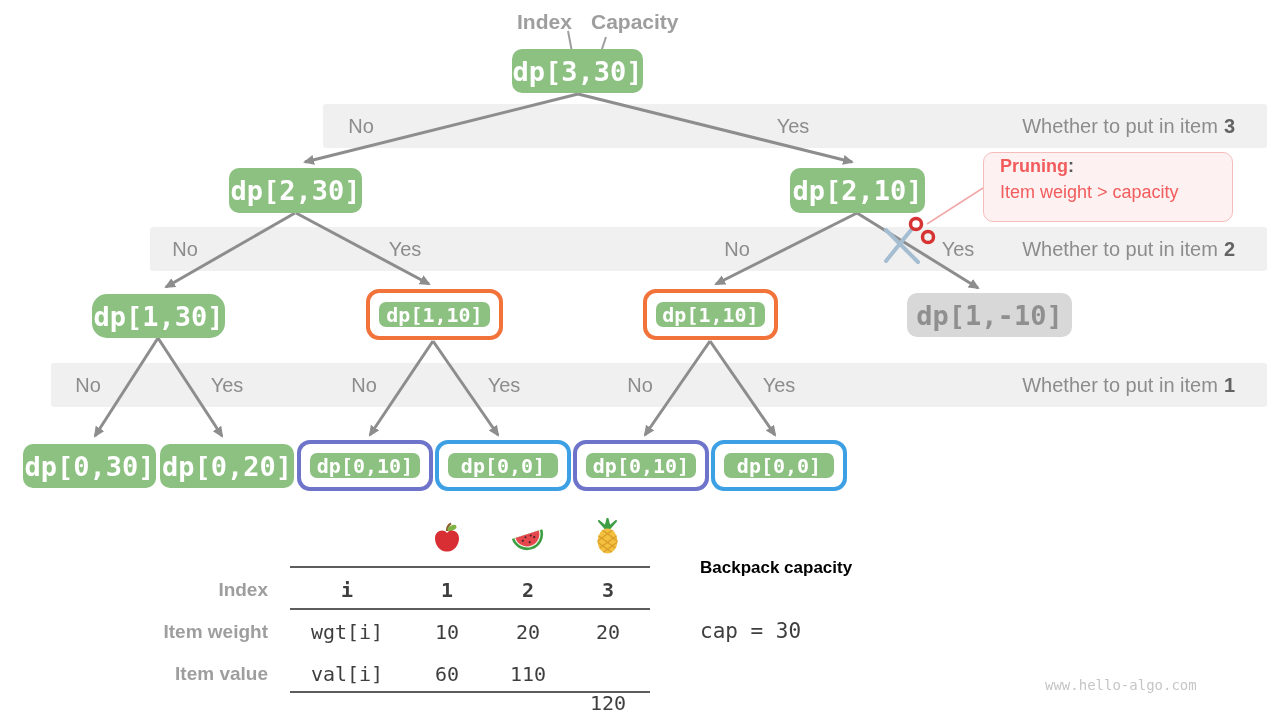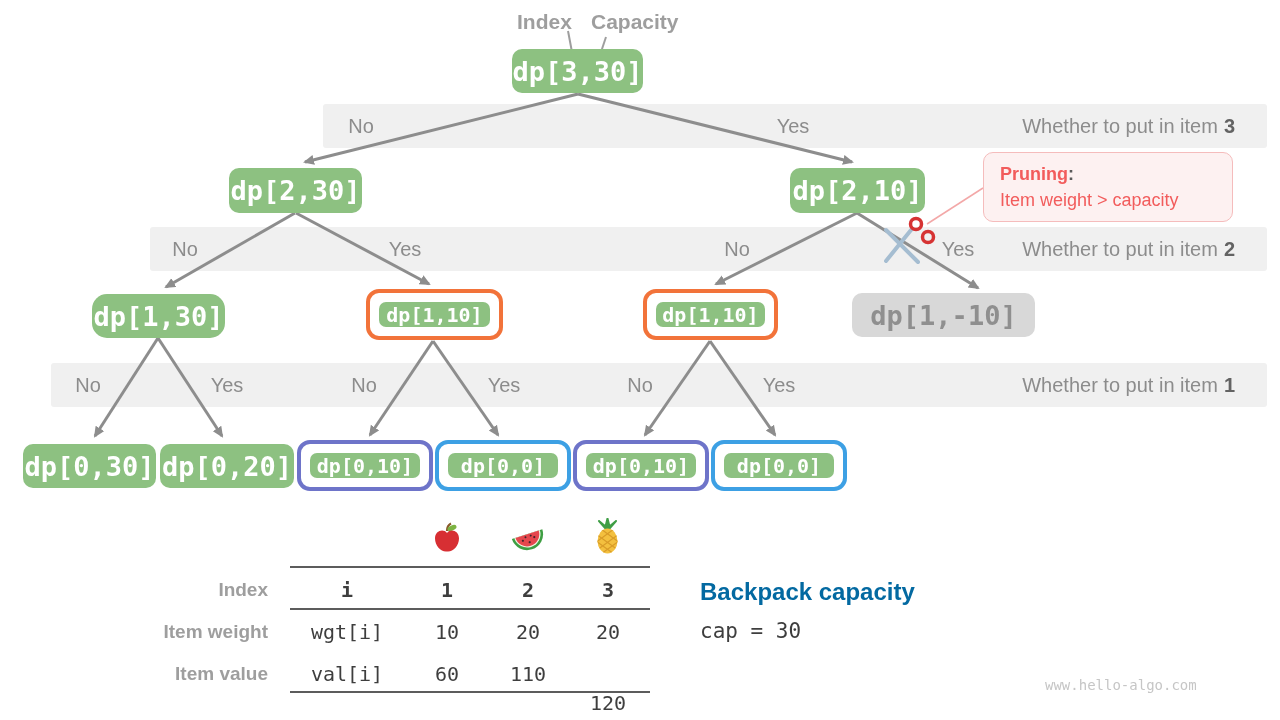--- a/index.html
+++ b/index.html
@@ -21,31 +21,31 @@
   .node.gray{background:#d8d8d8;color:#8f8f8f;}
   .ring{position:absolute;z-index:3;box-sizing:border-box;display:flex;background:#ffffff;
         border:4px solid #f2733a;border-radius:13px;padding:9px;}
   .ring .node{position:static;flex:1;border-radius:7px;font-size:20px;}
   .ring.orange{border-color:#f2733a;}
   .ring.purple{border-color:#6e74c9;}
   .ring.blue{border-color:#3da0e4;}
 
   .prune{position:absolute;left:983px;top:152px;width:250px;height:70px;z-index:3;
          box-sizing:border-box;background:#fdf1f1;border:1px solid #f5bcbc;border-radius:10px;
-         padding:8px 16px;font-size:18px;line-height:26px;color:#f25c5c;}
+         padding:0 16px;font-size:18px;line-height:26px;color:#f25c5c;}
   .prune .t{font-weight:bold;}
   .prune .sep{color:#5a5a5a;font-weight:bold;}
 
   .t-line{position:absolute;left:290px;width:360px;height:2px;background:#5c5c5c;z-index:1;}
   .row-label{position:absolute;left:60px;width:208px;text-align:right;font-weight:bold;
              font-size:19px;color:#9e9e9e;}
   .cell{position:absolute;transform:translateX(-50%);font-family:"DejaVu Sans Mono",monospace;
         font-size:20px;color:#3e3e3e;white-space:nowrap;}
   .cell.b{font-weight:bold;}
-  .cap-label{position:absolute;left:700px;top:578px;font-weight:bold;font-size:24px;color:#0369a1;}
+  .cap-label{position:absolute;left:700px;top:558px;font-weight:bold;font-size:17px;color:#000000;}
   .cap-code{position:absolute;left:700px;top:619px;font-family:"DejaVu Sans Mono",monospace;
             font-size:21px;color:#3e3e3e;}
   .watermark{position:absolute;left:1045px;top:677px;font-family:"DejaVu Sans Mono",monospace;
              font-size:14px;color:#c6c6c6;}
   .fruit{position:absolute;z-index:3;}
 </style>
 </head>
 <body>
 
 <div class="canvas">
@@ -123,21 +123,21 @@
   <div class="ring orange" style="left:366px;top:289px;width:137px;height:51px;">
     <div class="node">
         <span>dp[1,10]</span>
       </div>
   </div>
   <div class="ring orange" style="left:643px;top:289px;width:135px;height:51px;">
     <div class="node">
         <span>dp[1,10]</span>
       </div>
   </div>
-  <div class="node gray" style="left:852px;top:293px;width:183px;height:44px;text-align:center;">
+  <div class="node gray" style="left:907px;top:293px;width:165px;height:44px;text-align:center;">
       <span>dp[1,-10]</span>
     </div>
 
   <div class="node" style="left:23px;top:444px;width:133px;height:44px;">
       <span>dp[0,30]</span>
     </div>
   <div class="node" style="left:160px;top:444px;width:134px;height:44px;">
       <span>dp[0,20]</span>
     </div>
   <div class="ring purple" style="left:297px;top:440px;width:136px;height:51px;">

